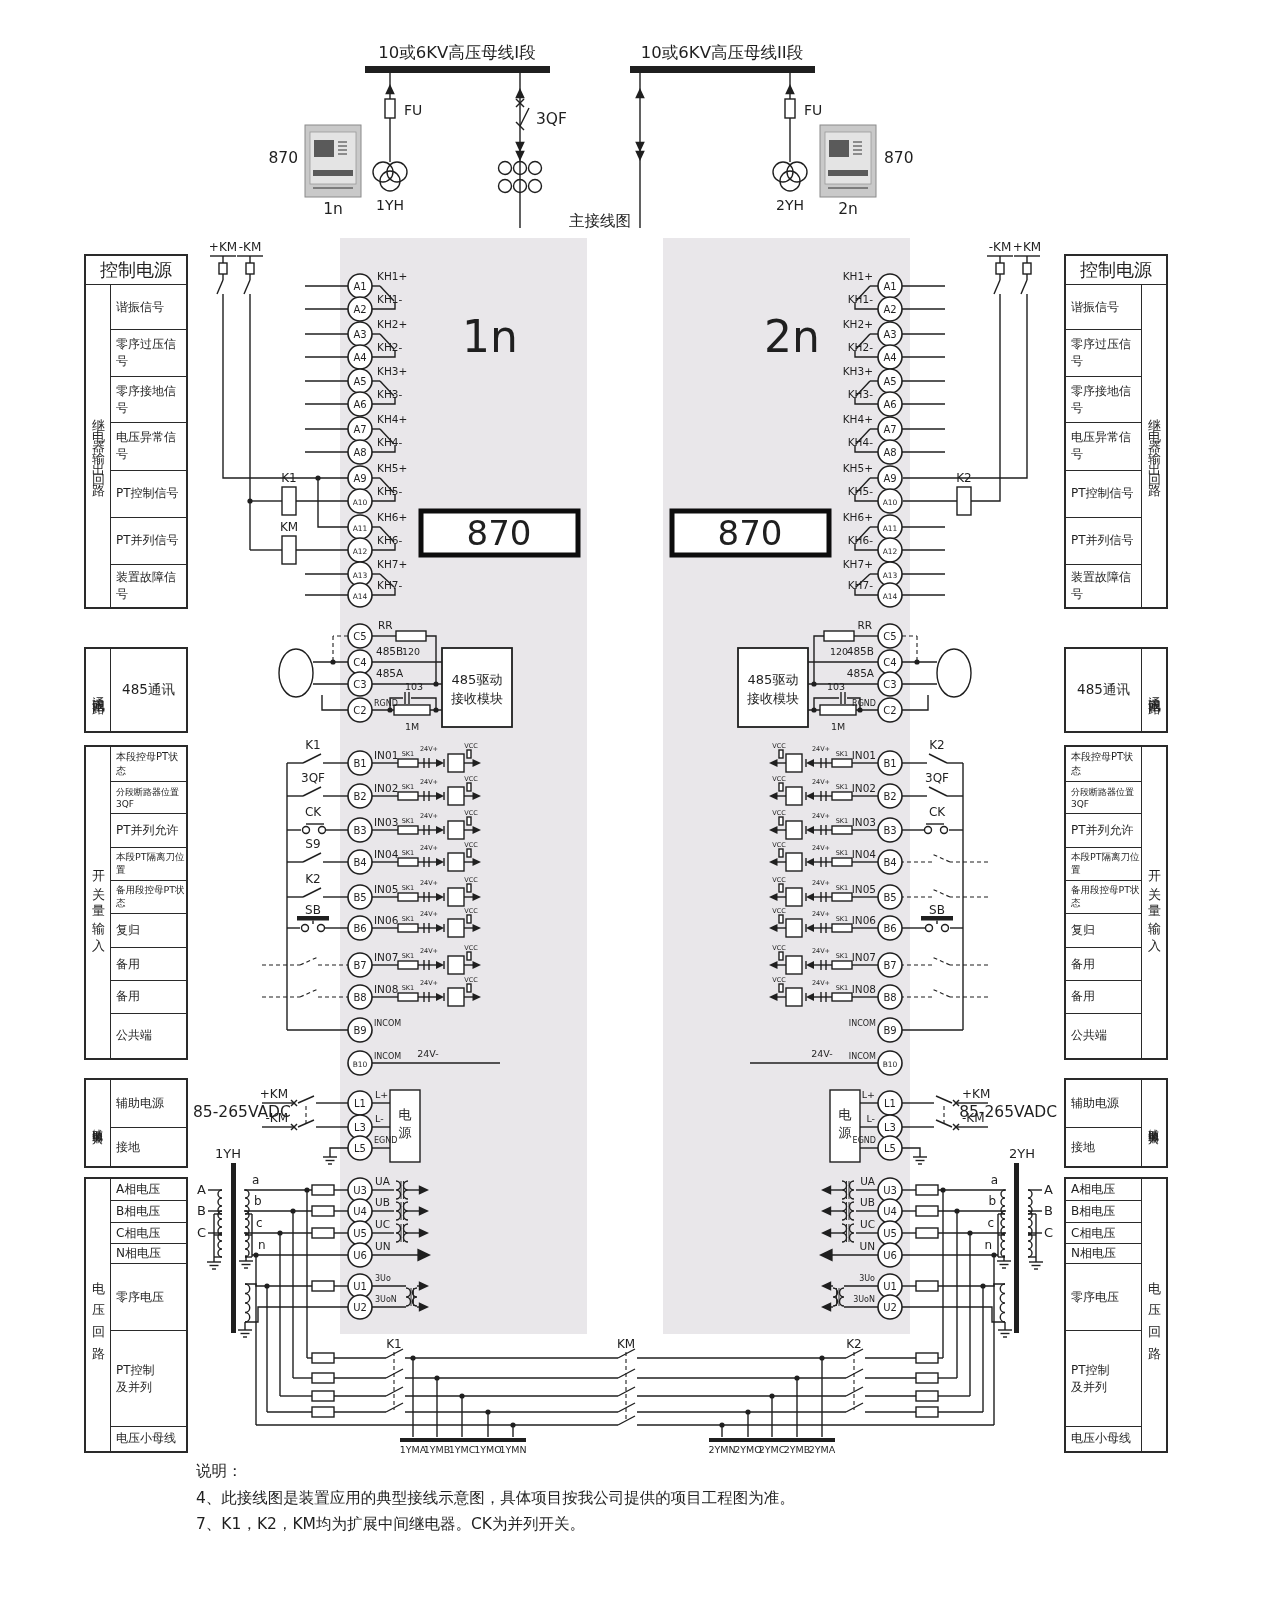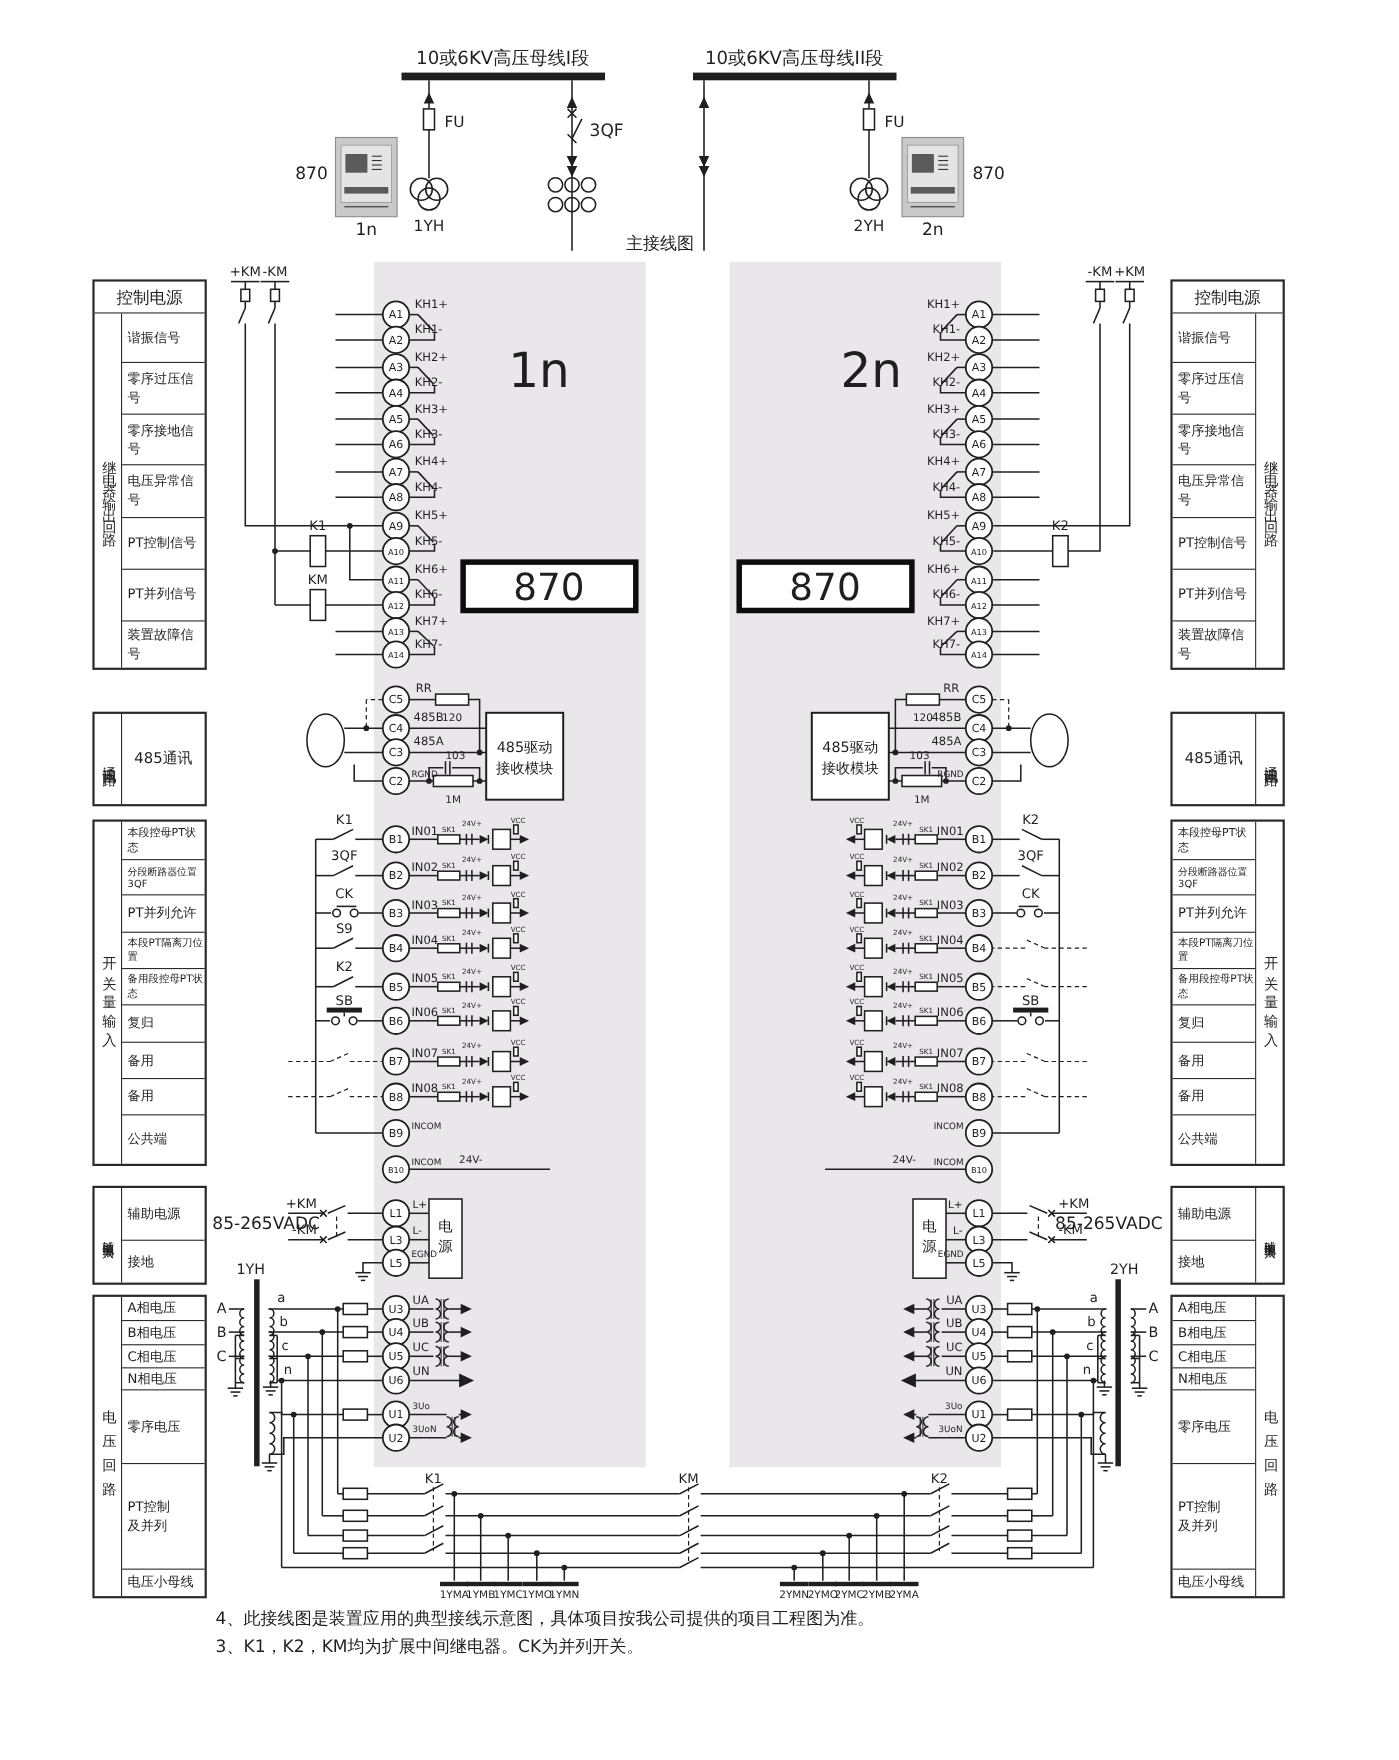--- a/index.html
+++ b/index.html
@@ -29,21 +29,21 @@
   .tiny{font-size:6.5px;}
   .cn12{font-size:12px;}
   .cn13{font-size:13px;}
   .cn14{font-size:14px;}
   .cn15{font-size:15.5px;}
   .cn16{font-size:16.5px;}
   .big870{font-size:34px;}
   .bign{font-size:44px;}
   
   .tbl{position:absolute;border:2px solid #2a2a2a;background:#fff;display:flex;flex-direction:column;box-sizing:border-box;}
-  .tbl-h{height:28px;min-height:28px;border-bottom:1.5px solid #2a2a2a;display:flex;align-items:center;justify-content:center;font-size:15px;}
+  .tbl-h{height:28px;min-height:28px;border-bottom:1.5px solid #2a2a2a;display:flex;align-items:center;justify-content:center;font-size:18px;}
   .tbl-body{flex:1;display:flex;min-height:0;}
   .tbl-side{width:25px;border-right:1.5px solid #2a2a2a;display:flex;align-items:center;justify-content:center;box-sizing:border-box;}
   .tbl-side span{writing-mode:vertical-lr;text-orientation:upright;font-size:13px;}
   .trr .tbl-body{flex-direction:row-reverse;}
   .trr .tbl-side{border-right:none;border-left:1.5px solid #2a2a2a;}
   .tbl-rows{flex:1;display:flex;flex-direction:column;min-width:0;}
   .tbl-row{border-bottom:1.5px solid #2a2a2a;display:flex;align-items:center;padding-left:5px;font-size:12px;
            white-space:pre-line;overflow:hidden;box-sizing:border-box;}
   .tbl-row:last-child{border-bottom:none;}
   .ctr{justify-content:center;padding-left:0;font-size:13.5px;}
@@ -1293,17 +1293,18 @@
       <div class="tbl-row" style="flex:20">N相电压</div>
       <div class="tbl-row" style="flex:69">零序电压</div>
       <div class="tbl-row" style="flex:98">PT控制
 及并列</div>
       <div class="tbl-row" style="flex:25">电压小母线</div>
     </div>
   </div>
 </div>
 
 <div id="notes">
+  <div class="note-title">说明：</div>
   <div class="note-item">4、此接线图是装置应用的典型接线示意图，具体项目按我公司提供的项目工程图为准。</div>
-  <div class="note-item">3、K1，K2，KM均为扩展中间继电器。CK为并列开关。</div>
+  <div class="note-item">7、K1，K2，KM均为扩展中间继电器。CK为并列开关。</div>
 </div>
 
 </div>
 
 </body></html>

